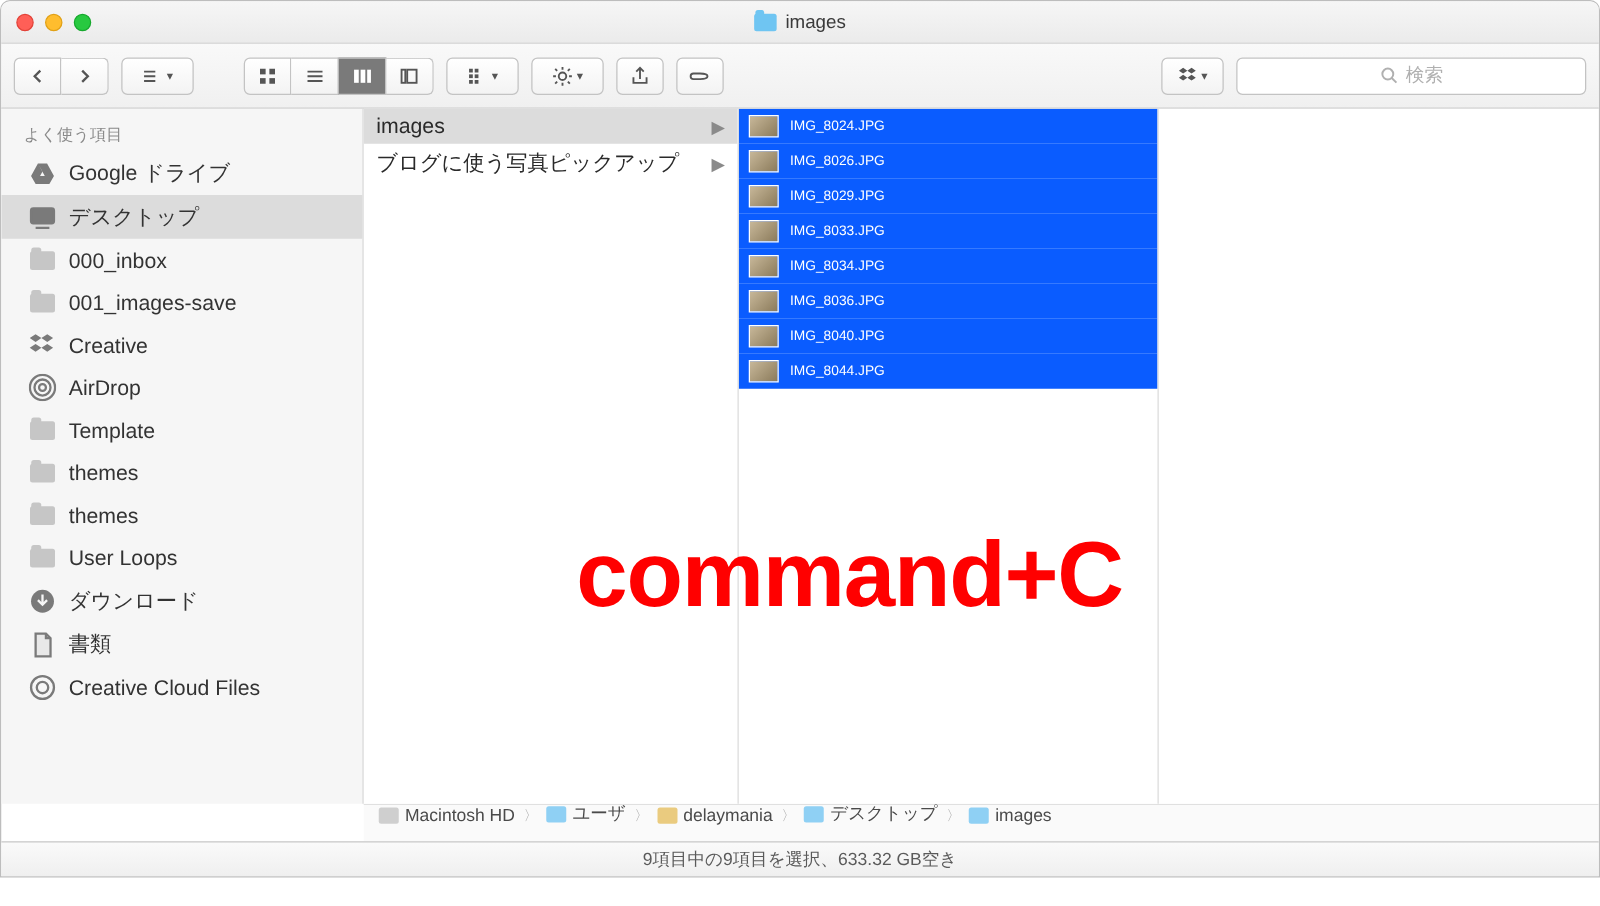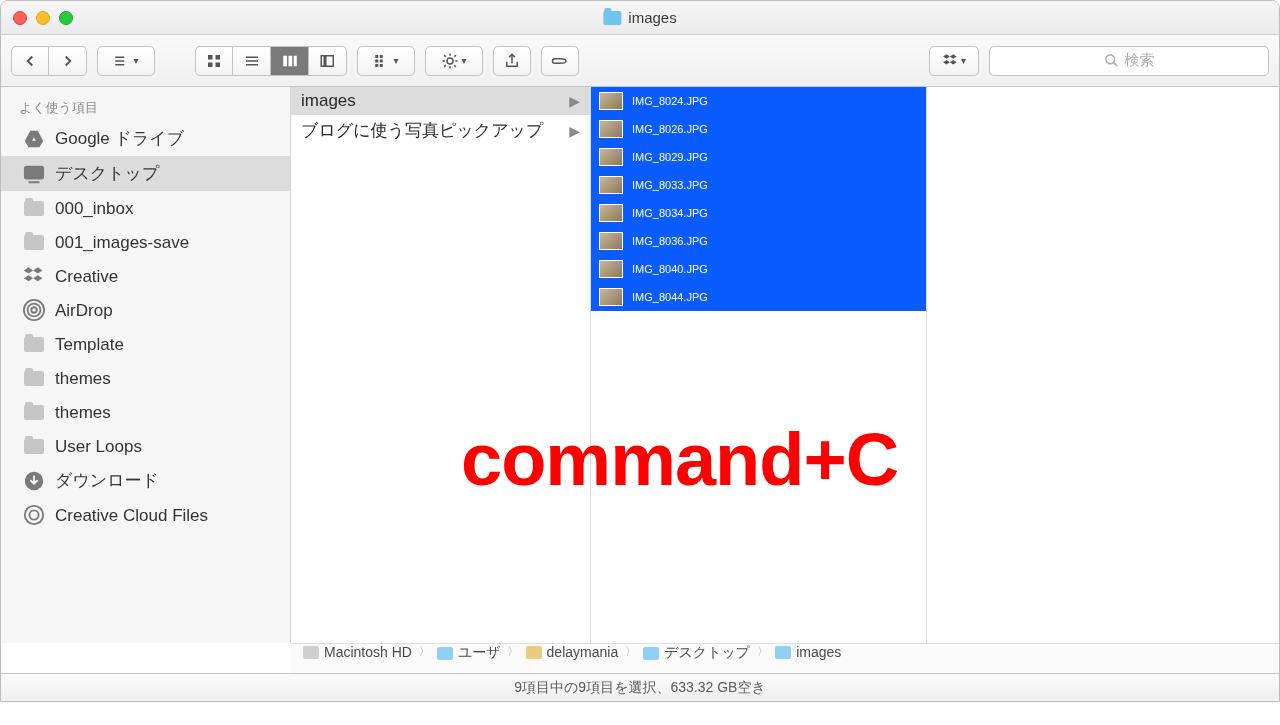--- a/index.html
+++ b/index.html
@@ -49,21 +49,21 @@
 .col2 { width:336px; }
 .col-item { display:flex; align-items:center; padding:4px 10px 4px 10px; font-size:17px; color:#2a2a2a; gap:8px; cursor:default; }
 .col-item.sel-gray { background:#dcdcdc; }
 .col-item .chev { margin-left:auto; color:#8a8a8a; font-size:14px; }
 .file-item { display:flex; align-items:center; padding:5px 8px; font-size:11px; gap:9px; background:#0a5cff; color:#fff; cursor:default; }
 .thumb { width:24px; height:18px; background:#e5e5e5; border:1px solid #fff; flex-shrink:0; background:linear-gradient(135deg,#c8b89a,#8a7a5a); }
 
 .overlay-text { position:absolute; left:170px; top:330px; font-size:74px; font-weight:700; color:#ff0000; letter-spacing:-1px; pointer-events:none; }
 
 
-.pathbar { height:30px; border-top:1px solid #e0e0e0; background:#fafafa; display:flex; align-items:flex-start; padding:0 12px; font-size:14px; color:#4a4a4a; gap:7px; margin-left:290px; }
+.pathbar { height:30px; border-top:1px solid #e0e0e0; background:#fafafa; display:flex; align-items:flex-end; padding:13px 12px; font-size:14px; color:#4a4a4a; gap:7px; margin-left:290px; }
 .pathbar .seg { display:flex; align-items:center; gap:5px; }
 .pathbar .sep { color:#aaa; font-size:11px; }
 .pi { width:16px; height:13px; background:#8fd0f4; border-radius:2px; flex-shrink:0; }
 .pi.hd { background:#cfcfcf; border-radius:2px; }
 .pi.home { background:#eacb7f; }
 
 
 .statusbar { height:28px; background:linear-gradient(#fafafa,#efefef); border-top:1px solid #c6c6c6; display:flex; align-items:center; justify-content:center; font-size:14px; color:#5a5a5a; }
 </style>
 </head>
@@ -267,20 +267,29 @@
               <svg viewBox="0 0 24 24" fill="#7a7a7a">
                 <circle cx="12" cy="12" r="10"></circle>
                 <path d="M12 6v8M8 11l4 4 4-4" stroke="#f6f6f6" stroke-width="2" fill="none"></path>
               </svg>
             </span>
             <span>ダウンロード</span>
           </div>
           <div class="sb-item">
             <span class="sb-ico">
               <svg viewBox="0 0 24 24" fill="none" stroke="#7a7a7a" stroke-width="2">
+                <path d="M6 2h9l4 4v16H6z" fill="#e8e8e8"></path>
+                <path d="M15 2v4h4"></path>
+              </svg>
+            </span>
+            <span>書類</span>
+          </div>
+          <div class="sb-item">
+            <span class="sb-ico">
+              <svg viewBox="0 0 24 24" fill="none" stroke="#7a7a7a" stroke-width="2">
                 <circle cx="12" cy="12" r="10"></circle>
                 <circle cx="12" cy="12" r="5"></circle>
               </svg>
             </span>
             <span>Creative Cloud Files</span>
           </div>
         </div>
     </div>
 
     <div class="columns">

